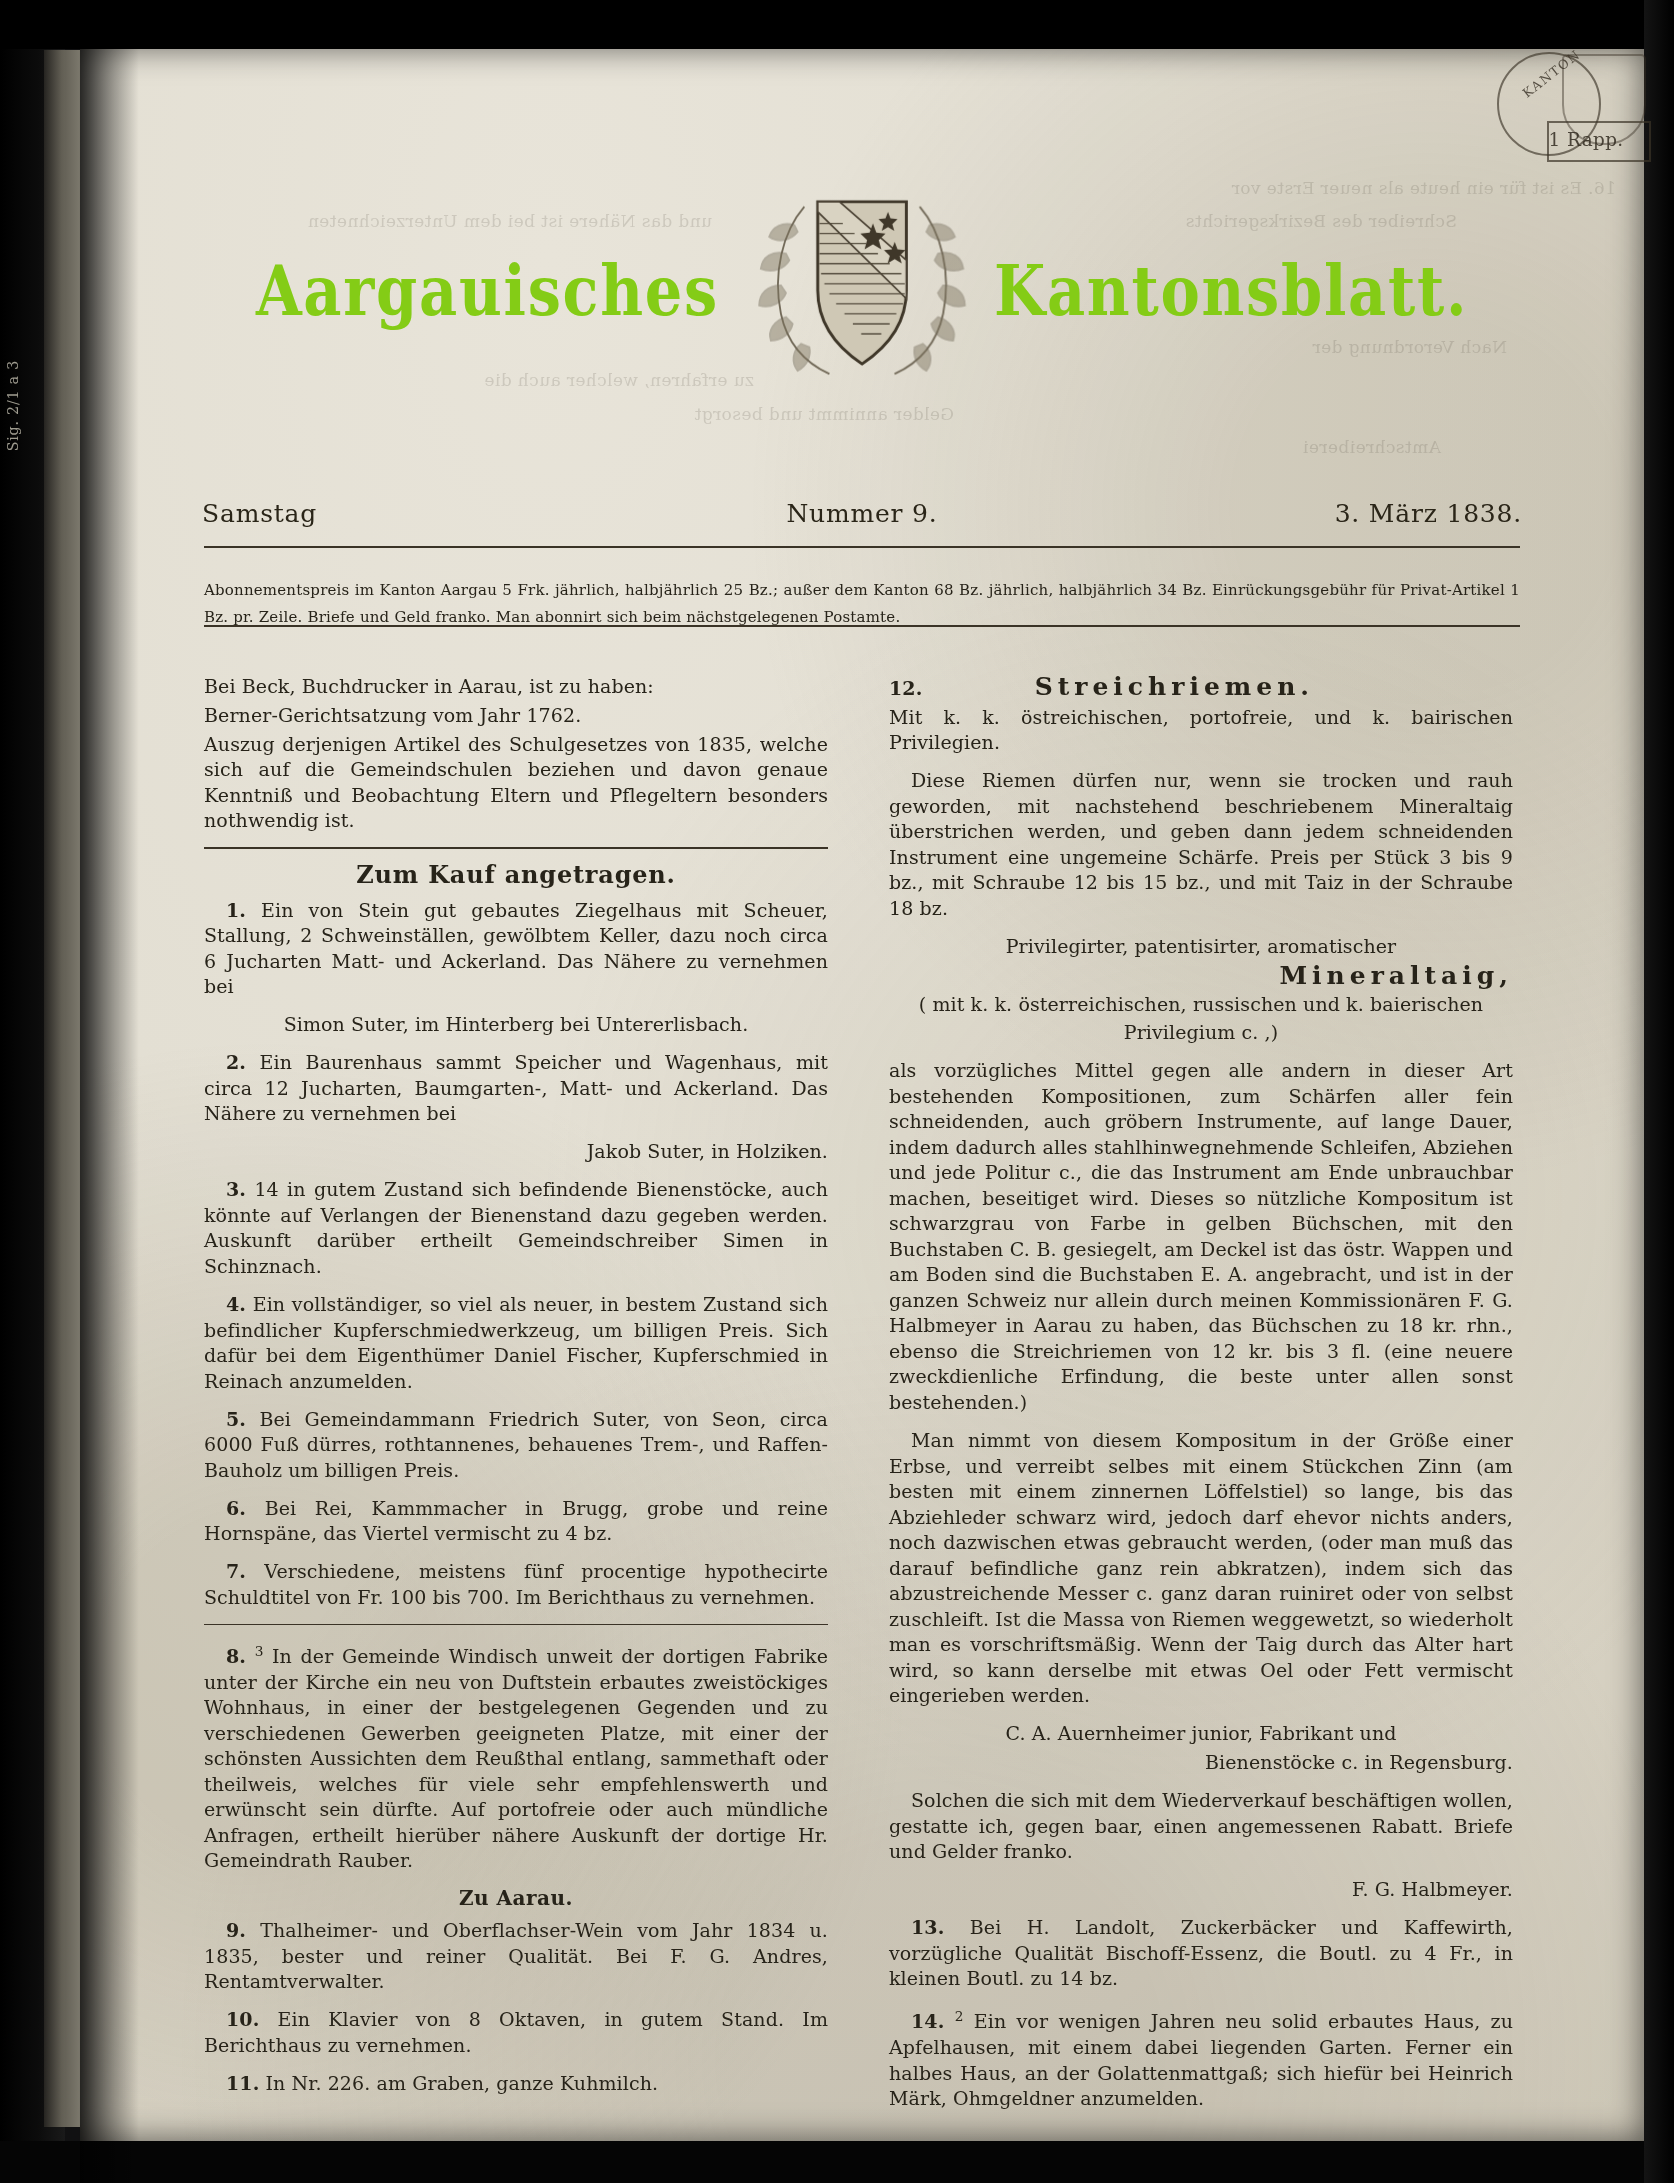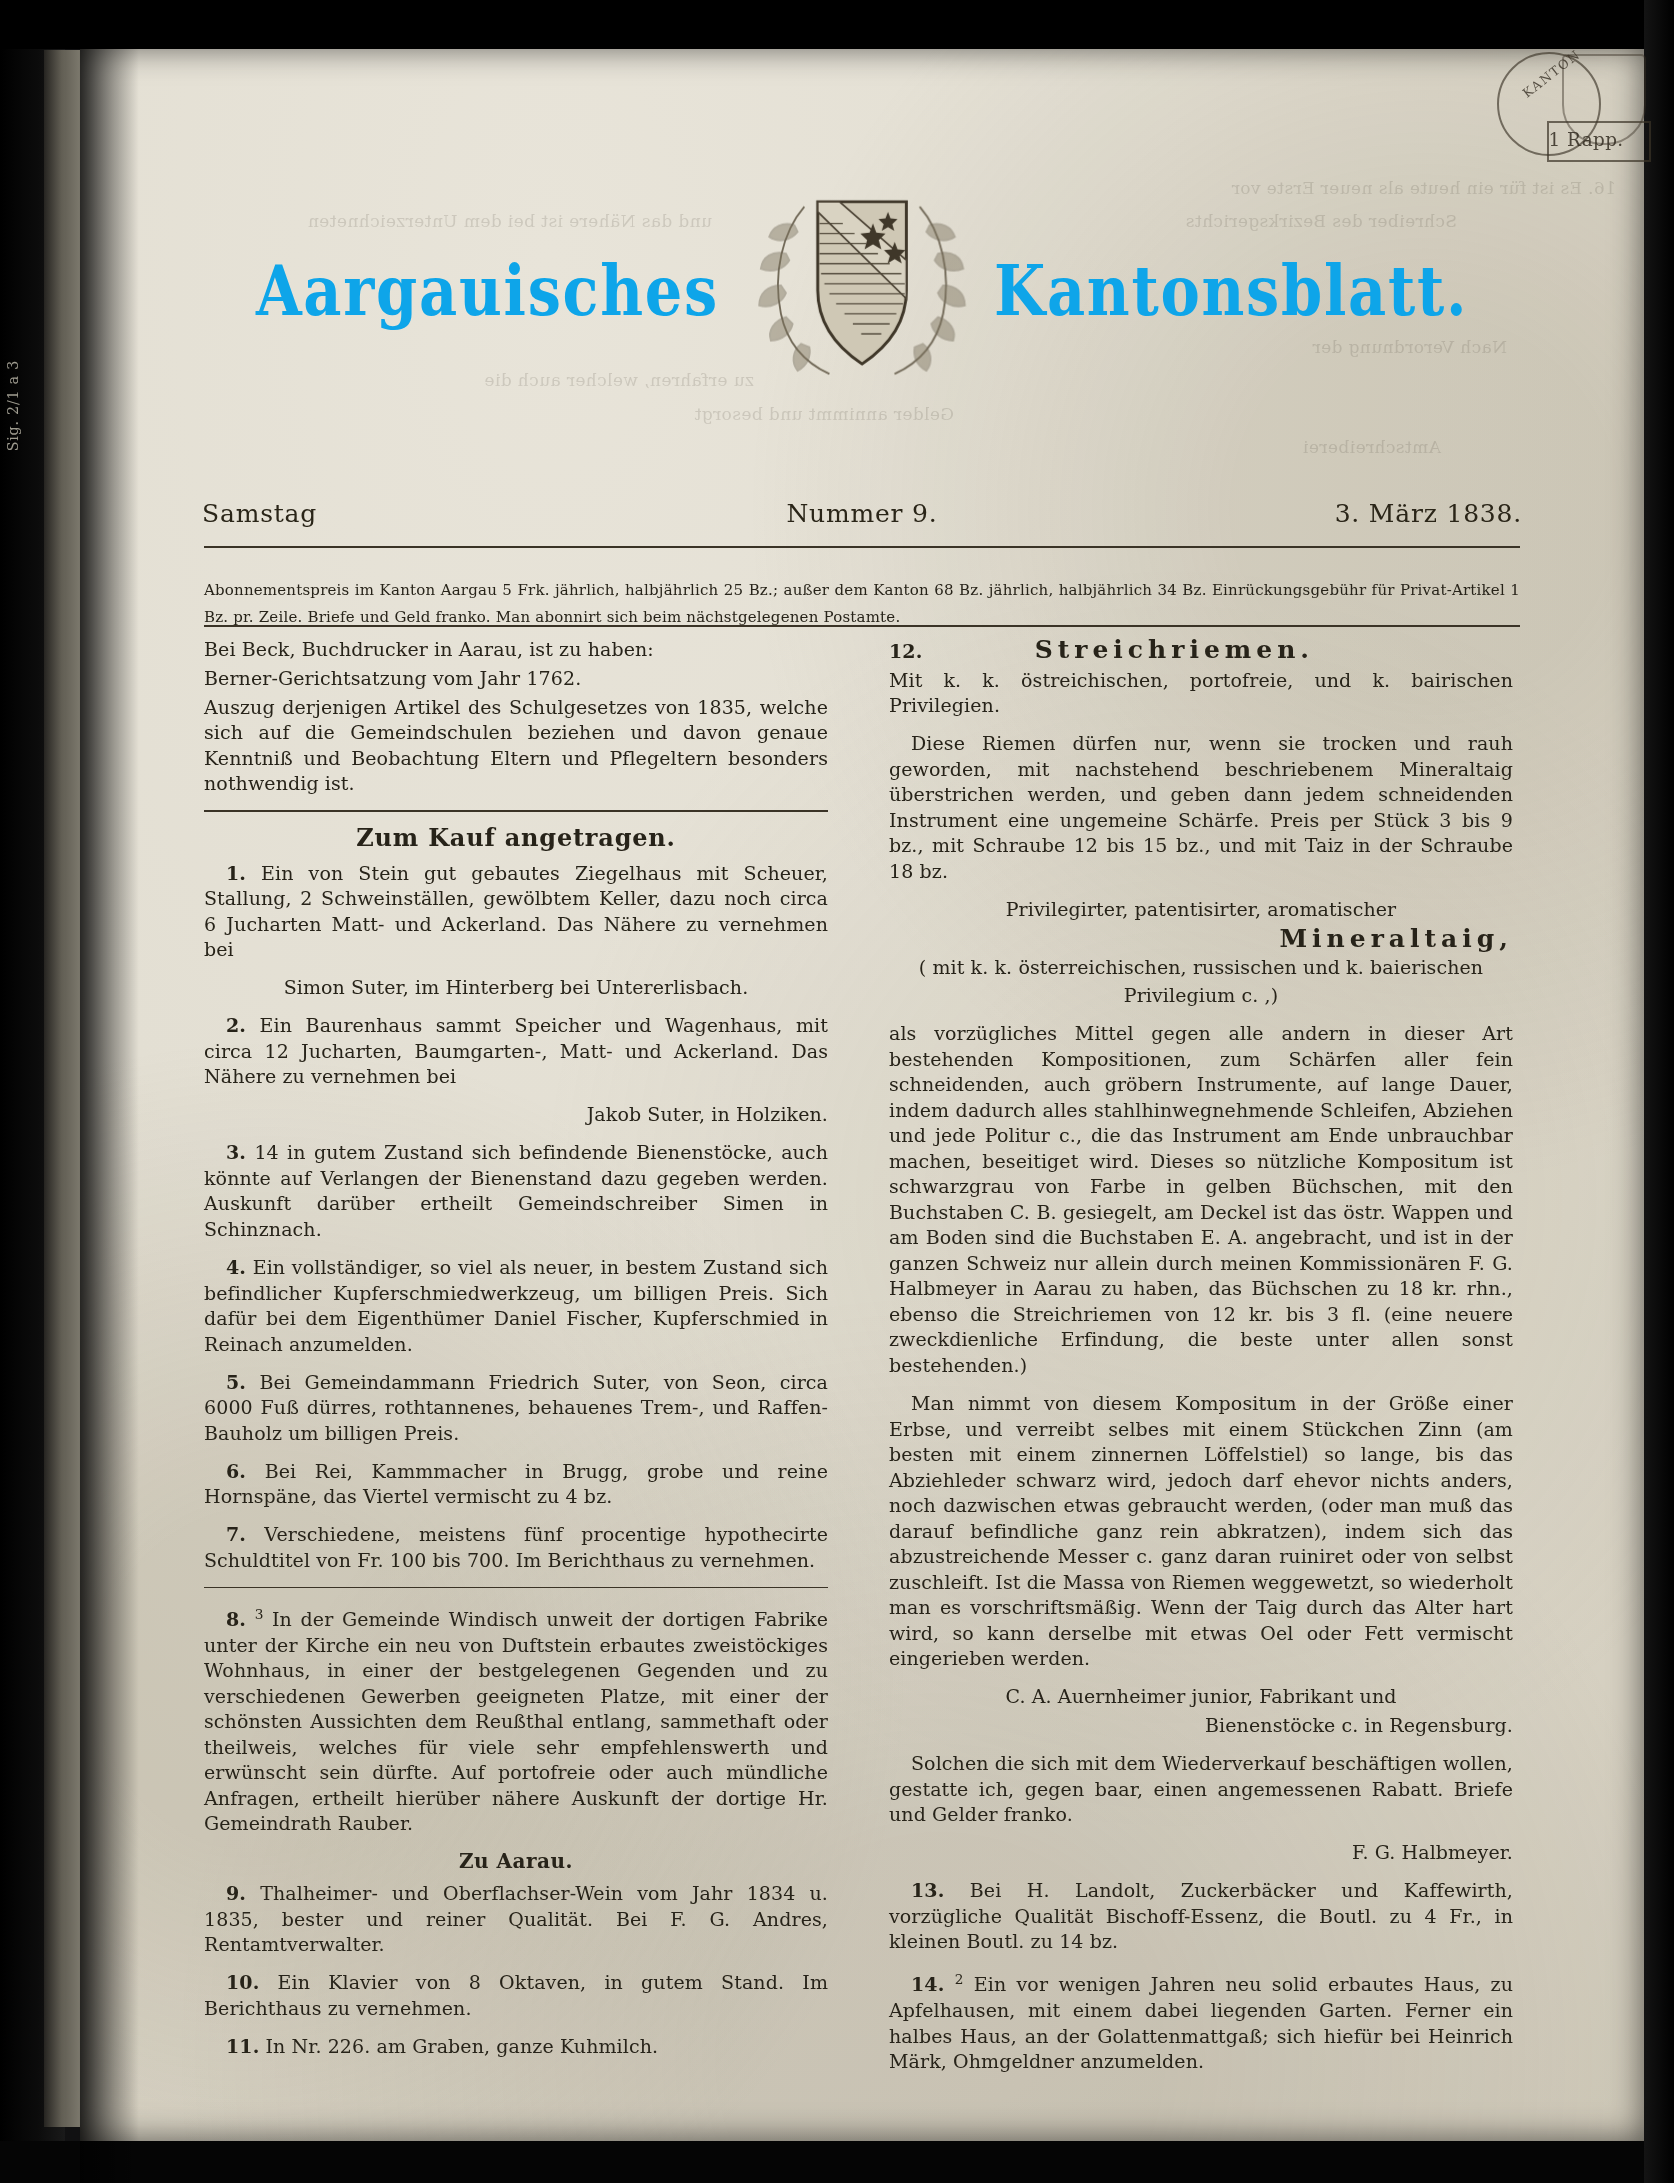--- a/index.html
+++ b/index.html
@@ -109,21 +109,21 @@
     position: absolute;
     left: 0; top: 209px;
     width: 1564px;
     text-align: center;
   }
   .masthead-title {
     font-size: 59px;
     letter-spacing: 1.7px;
     font-family: "DejaVu Serif", serif;
     font-weight: 700;
-    color: #0ea5e9;
+    color: #84cc16;
     display: flex;
     justify-content: center;
     align-items: center;
     gap: 33px;
   }
   .masthead-title span.word {
     transform: scaleY(1.18);
     display: inline-block;
   }
 
@@ -172,21 +172,21 @@
     height: 1474px;
   }
   .col {
     position: absolute;
     top: 0;
     width: 624px;
   }
   .col.left { left: 0; }
   .col.right { left: 685px; }
 
-  .blk { font-size: 19px; line-height: 25.5px; text-align: justify; letter-spacing:0.1px; }
+  .blk { font-size: 19px; line-height: 25.5px; text-align: justify; letter-spacing:0.1px;margin-top:37px; }
   .item { margin-bottom: 12.6px; text-indent: 22px; }
   .item.no-ind { text-indent: 0; }
   .tight { margin-bottom: 3.3px; }
   .ctr { text-align: center; text-indent: 0; }
   .rgt { text-align: right; text-indent: 0; }
   .sec-title {
     text-align: center;
     font-size: 24px;
     margin: 11.7px 0 10px 0;
     letter-spacing: 0.8px;

